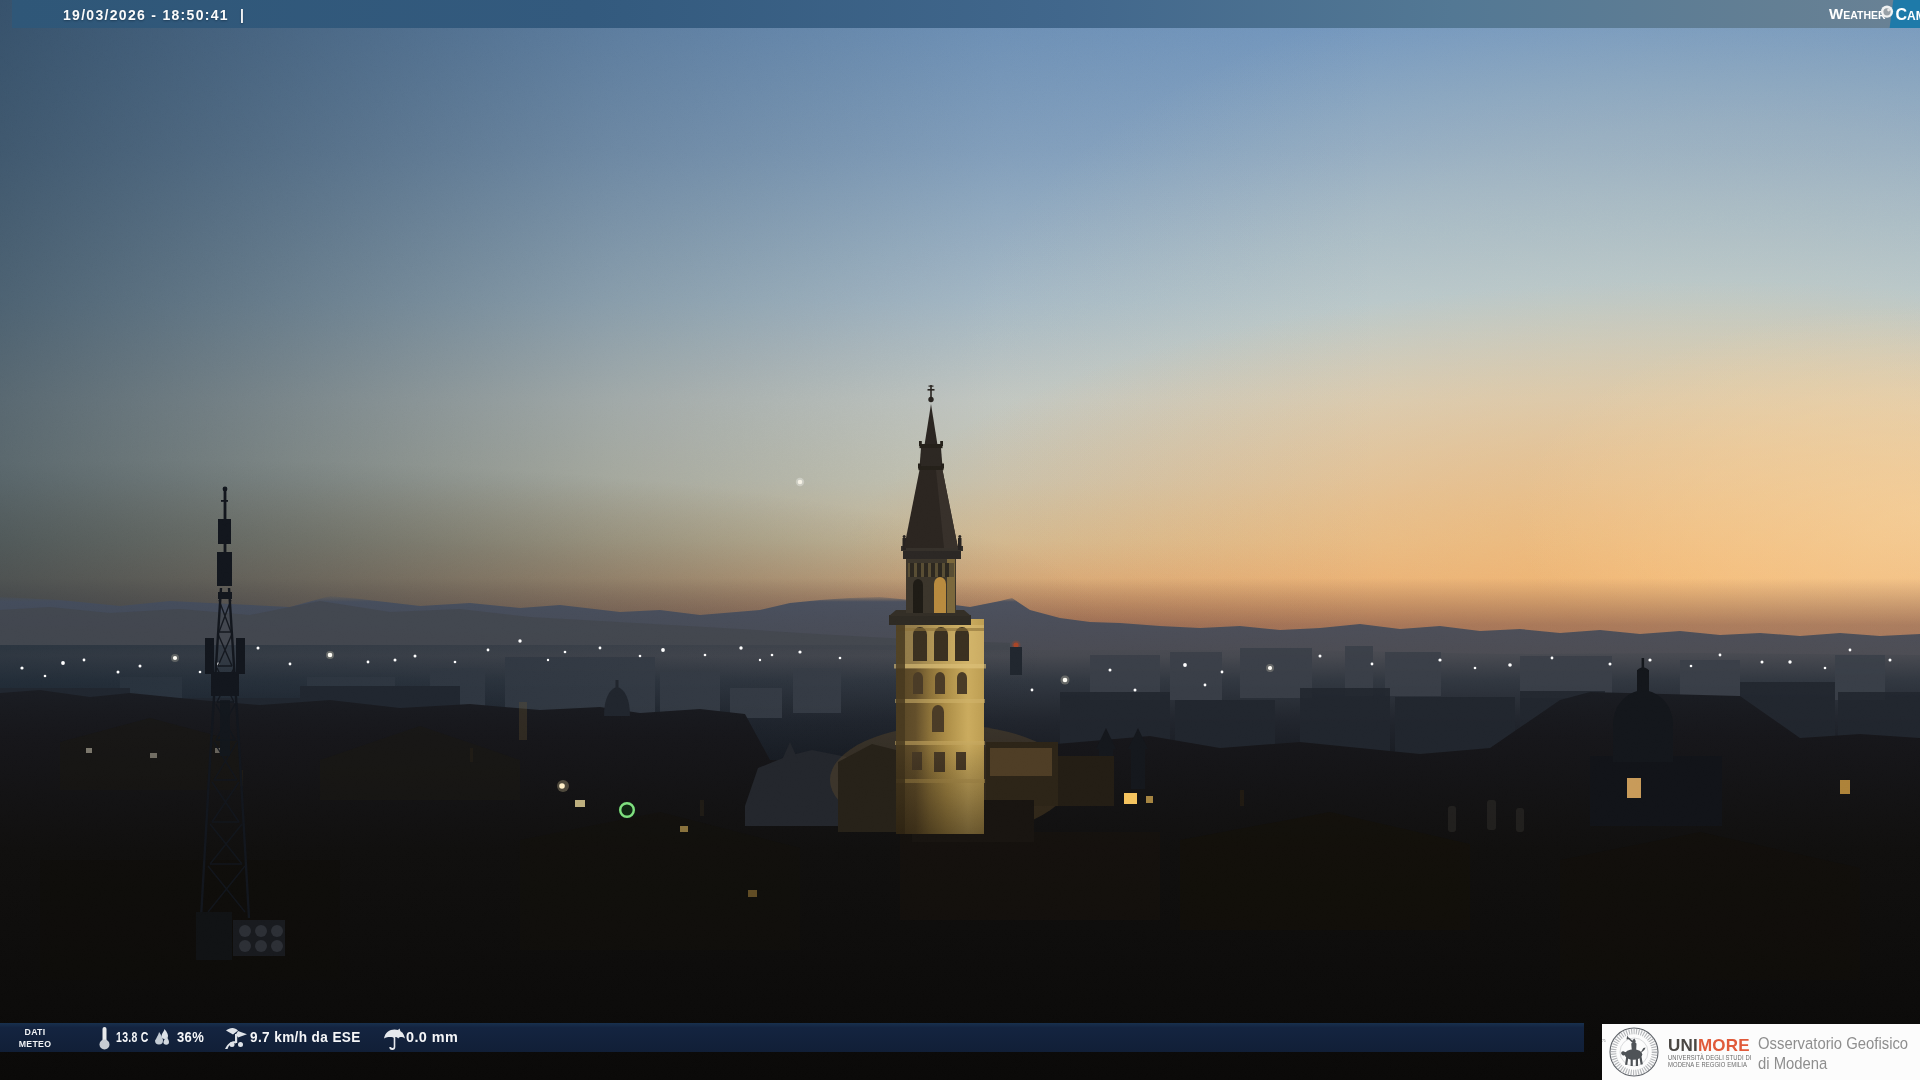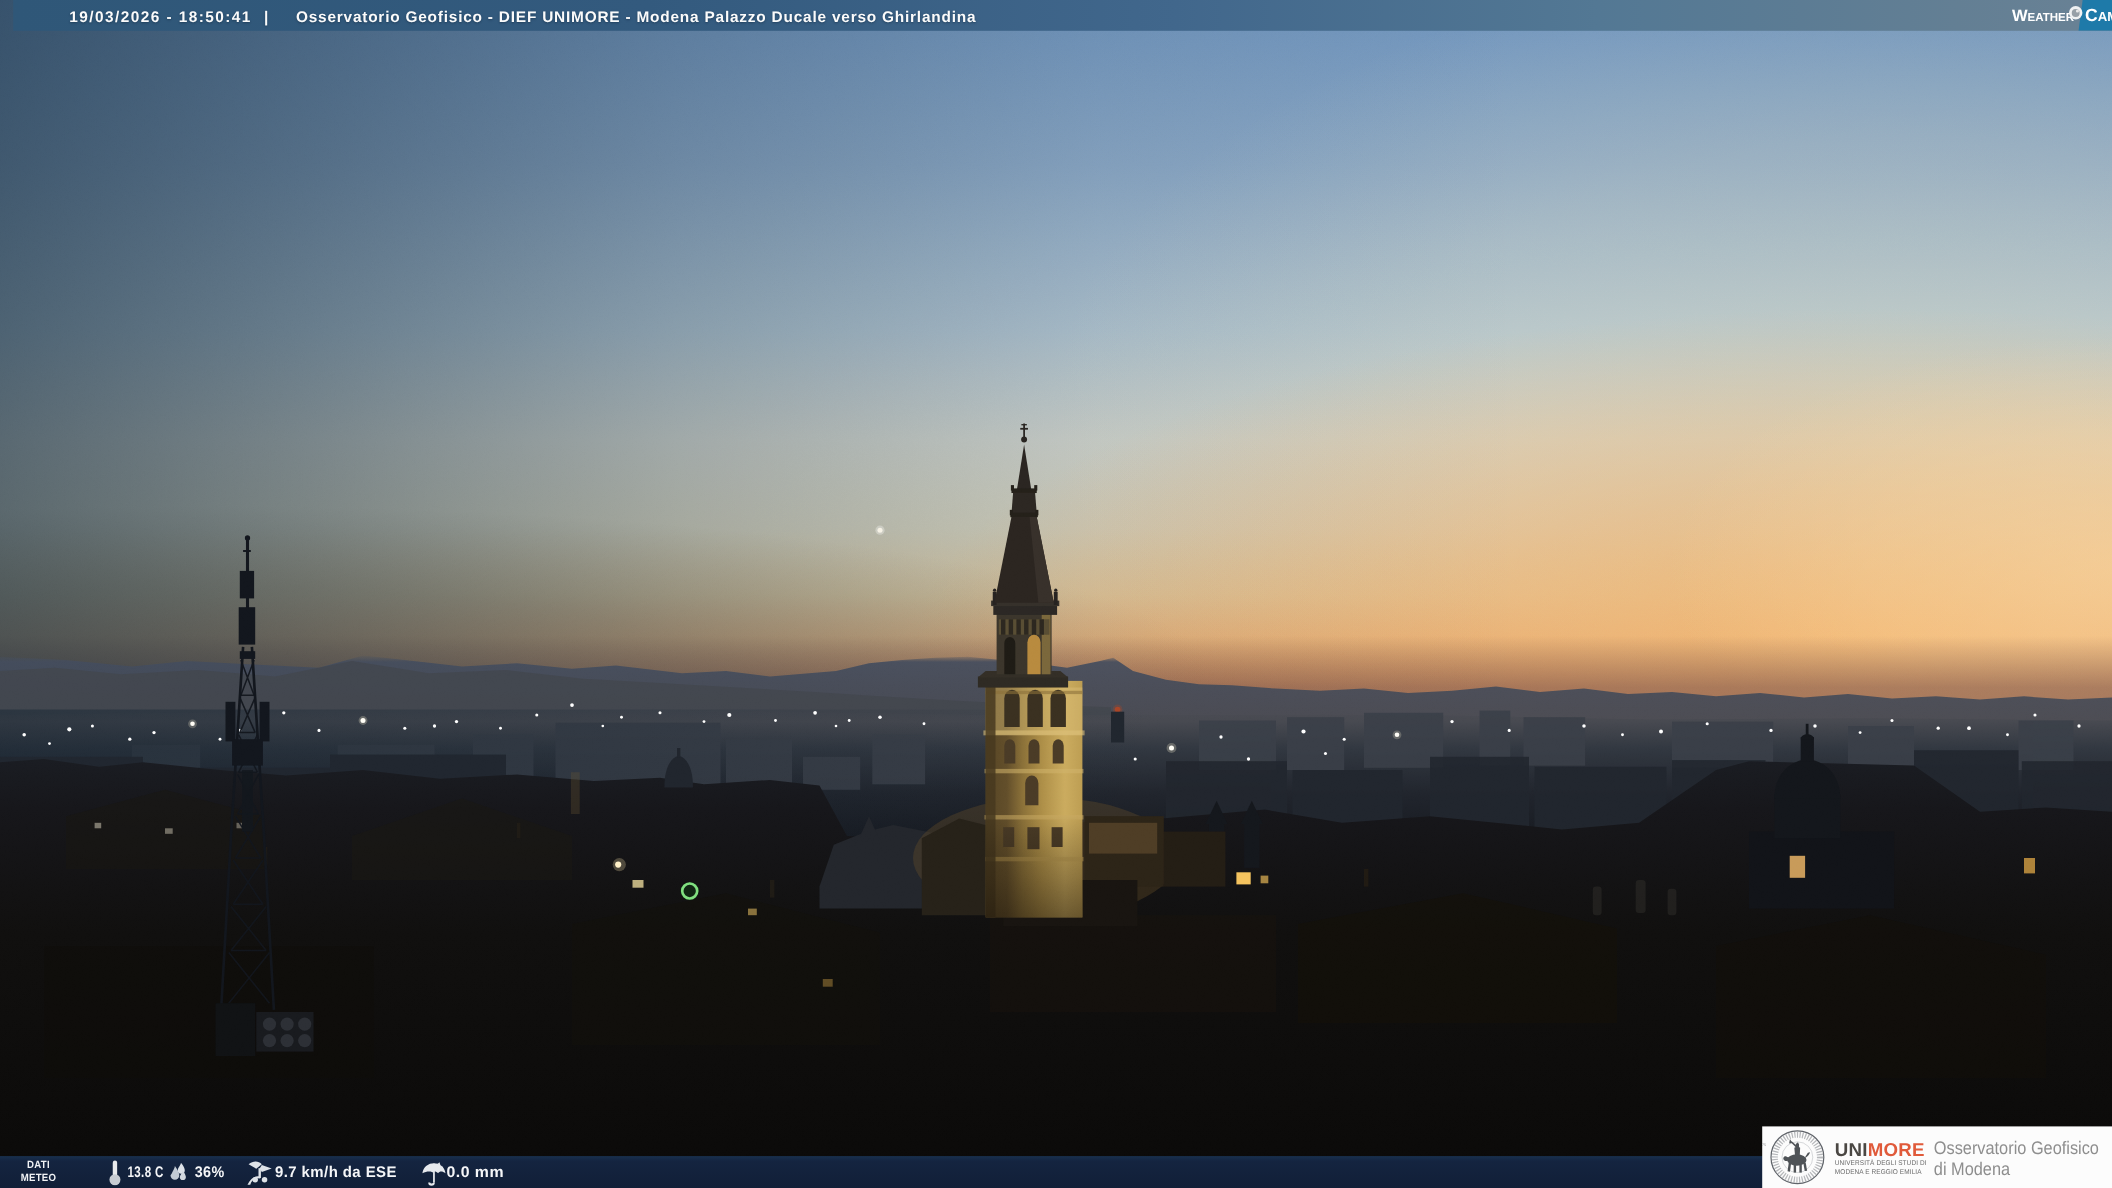--- a/index.html
+++ b/index.html
@@ -3,21 +3,21 @@
 <meta charset="utf-8">
 <style>
   html,body{margin:0;padding:0;width:1920px;height:1080px;overflow:hidden;background:#000;}
   *{box-sizing:border-box;}
   #stage{position:relative;width:1920px;height:1080px;font-family:"Liberation Sans",sans-serif;}
   #scene{position:absolute;left:0;top:0;}
   #topbar{position:absolute;left:12px;top:0;width:1920px;height:28px;
     background:linear-gradient(to right,#2f5778 0%,#335a7e 30%,#41678c 55%,#537894 75%,#637f94 92%,#6a8295 100%);}
   #topbar .t{position:absolute;top:7px;color:#fbfbfb;font-weight:bold;font-size:13px;letter-spacing:0.55px;white-space:pre;
     text-shadow:0 1px 2px rgba(10,30,50,0.45);}
-  #botbar{position:absolute;left:0;top:1051px;width:1920px;height:29px;
+  #botbar{position:absolute;left:0;top:1023px;width:1584px;height:29px;
     background:linear-gradient(to bottom,#18304e 0%,#142440 16%,#111f37 100%);padding-left:16px;}
   .wtxt{position:absolute;color:#f5f6f8;font-weight:bold;font-size:14px;letter-spacing:0.4px;
     transform:scaleX(0.84);transform-origin:left top;white-space:pre;}
   .wsmall{position:absolute;color:#f0f2f5;font-weight:bold;font-size:9.5px;letter-spacing:0.3px;
     transform:scaleX(0.92);transform-origin:center top;text-align:center;width:60px;line-height:12px;}
   #unibox{position:absolute;left:1602px;top:1024px;width:318px;height:60px;background:#fcfcfc;}
 </style>
 </head>
 <body>
 <div id="stage">
@@ -415,21 +415,20 @@
   <circle cx="245" cy="946" r="6"></circle>
         <circle cx="261" cy="946" r="6"></circle>
         <circle cx="277" cy="946" r="6"></circle>
 </g>
 <rect x="0" y="0" width="1920" height="1080" filter="url(#grain)" opacity="0.05" style="mix-blend-mode:overlay"></rect>
 </svg>
 
 <div id="topbar">
   <span class="t" style="left:51px;font-size:14px;letter-spacing:1.3px;">19/03/2026 - 18:50:41</span>
   <span class="t" style="left:228px;font-size:14px;">|</span>
-  <span class="t" style="left:257px;font-size:14px;letter-spacing:0.72px;">Osservatorio Geofisico - DIEF UNIMORE - Modena Palazzo Ducale verso Ghirlandina</span>
   <svg width="110" height="28" viewBox="0 0 110 28" style="position:absolute;right:0;top:0;">
     <polygon points="71.3,0 110,0 110,28 67.6,28" fill="#1e7aa9"></polygon>
     <text x="7" y="19" font-family="Liberation Sans,sans-serif" font-weight="bold" font-size="15" fill="#ffffff">W<tspan font-size="10.5">EATHER</tspan></text>
     <circle cx="65" cy="11.6" r="6.1" fill="#eff1f2"></circle>
     <circle cx="65" cy="11.8" r="3.6" fill="#97a0a7"></circle>
     <circle cx="66.6" cy="10" r="1.4" fill="#e8e8e8"></circle>
     <text x="73.5" y="19.5" font-family="Liberation Sans,sans-serif" font-weight="bold" font-size="16" fill="#ffffff">C<tspan font-size="12">AM</tspan></text>
   </svg>
 </div>
 

